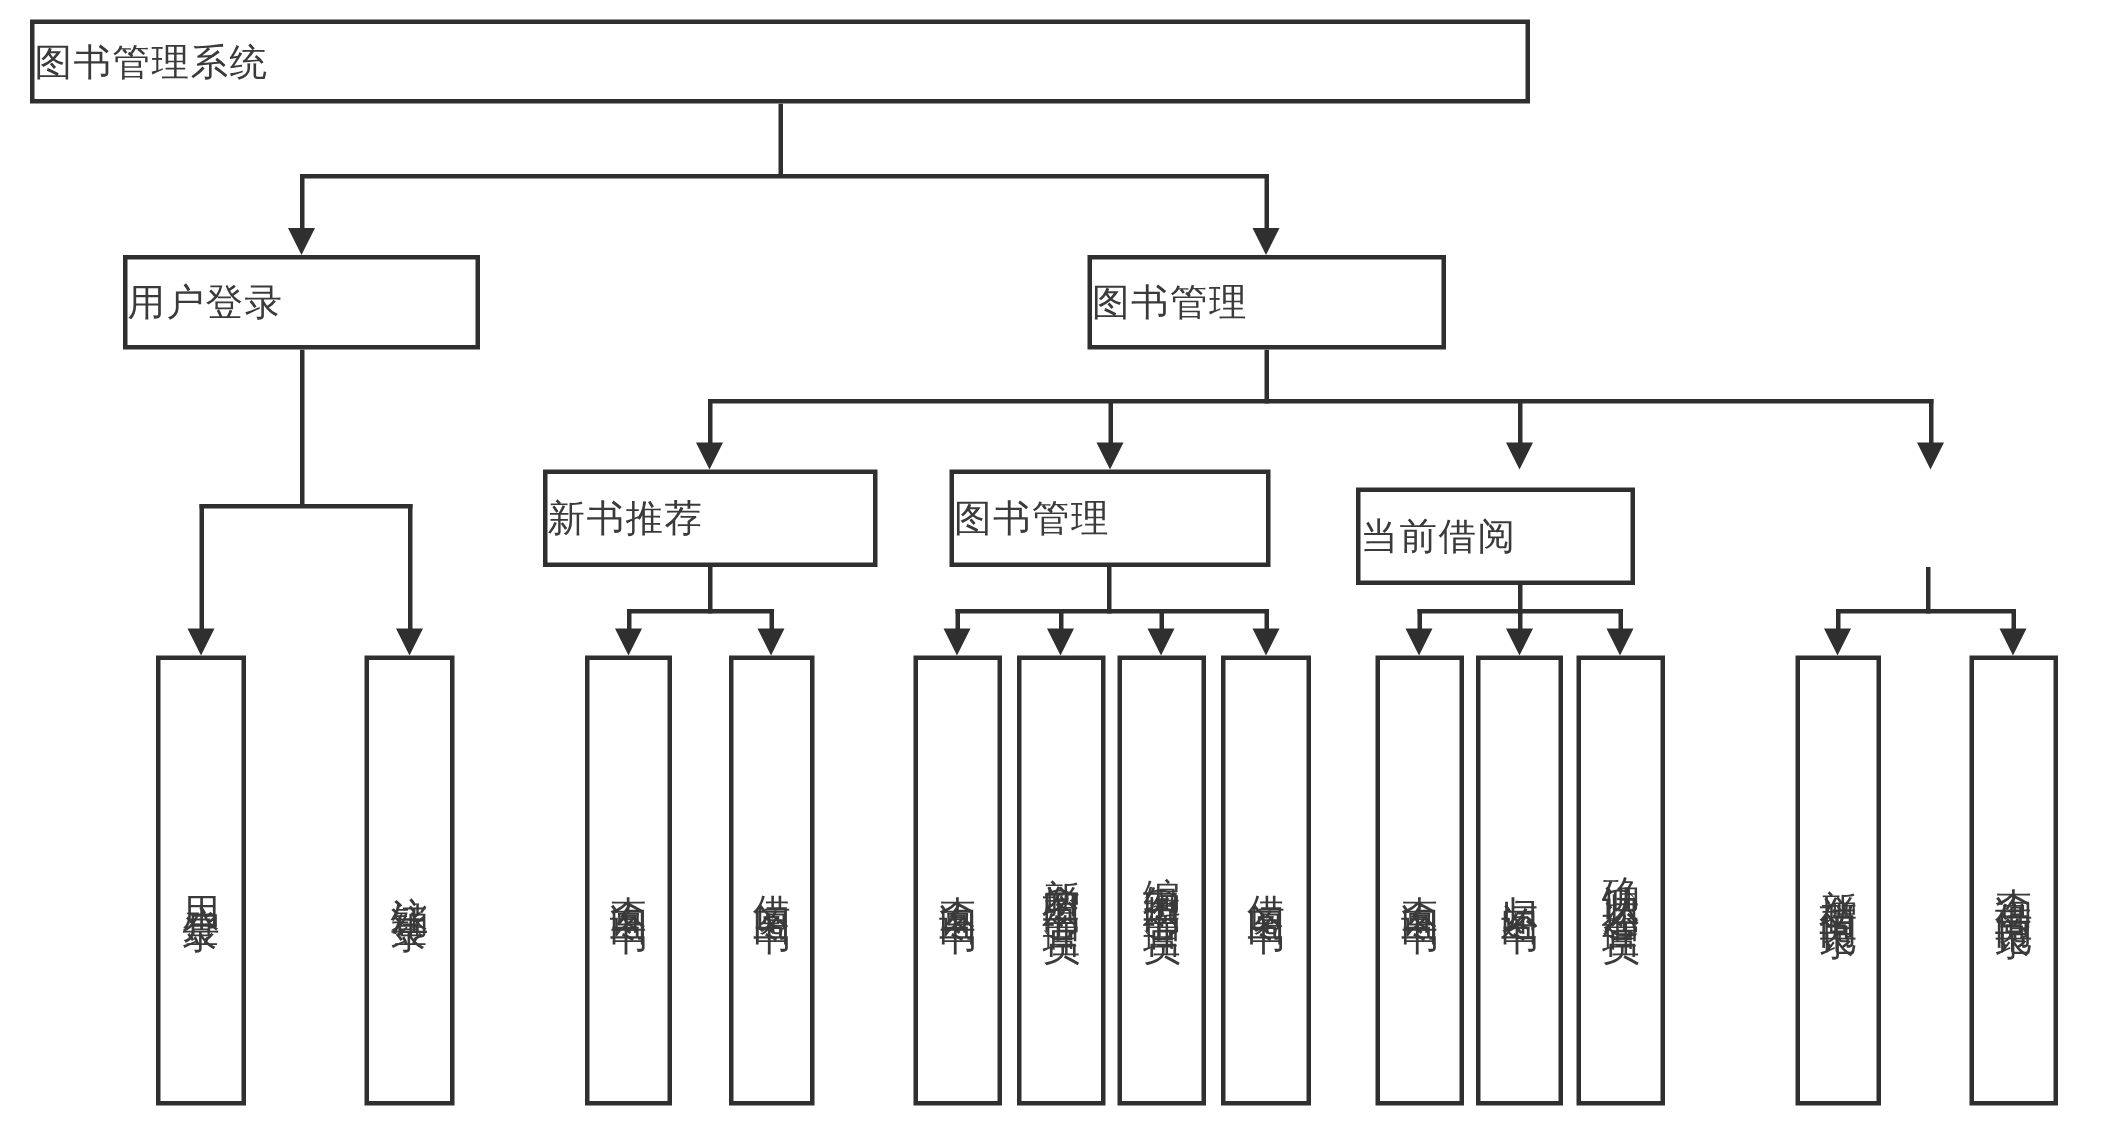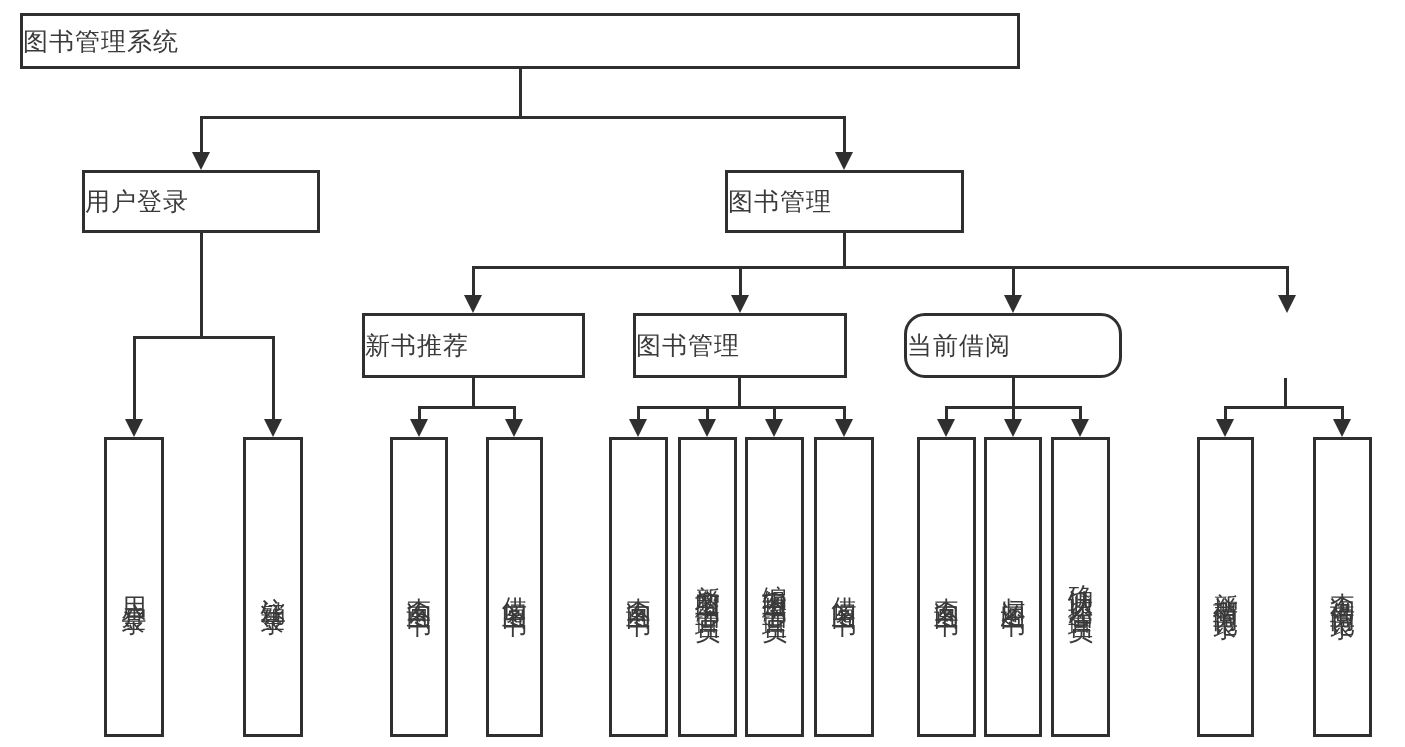--- a/index.html
+++ b/index.html
@@ -72,21 +72,21 @@
   <div class="box" style="left:725px;top:170px;width:239px;height:63px;">
     <span>图书管理</span>
   </div>
 
   <div class="box" style="left:362px;top:313px;width:223px;height:65px;">
     <span>新书推荐</span>
   </div>
   <div class="box" style="left:633px;top:313px;width:214px;height:65px;">
     <span>图书管理</span>
   </div>
-  <div class="box" style="left:904px;top:313px;width:218px;height:65px;border-radius:21px;">
+  <div class="box" style="left:904px;top:325px;width:186px;height:65px;">
     <span>当前借阅</span>
   </div>
 
   <div class="vbox" style="left:104px;top:437px;width:60px;height:300px;">
     <span class="vtext">用户登录</span>
   </div>
   <div class="vbox" style="left:243px;top:437px;width:60px;height:300px;">
     <span class="vtext">注销登录</span>
   </div>
   <div class="vbox" style="left:390px;top:437px;width:58px;height:300px;">

